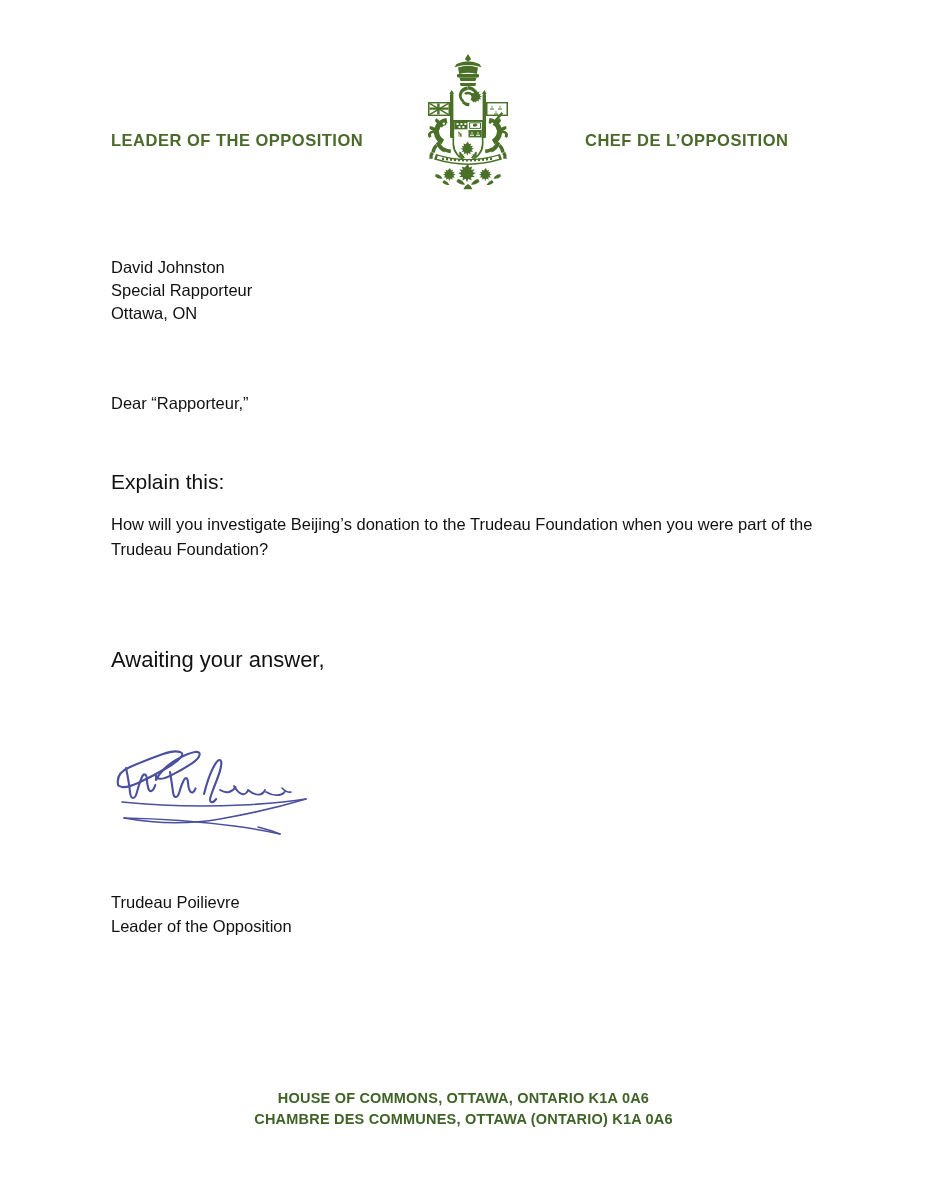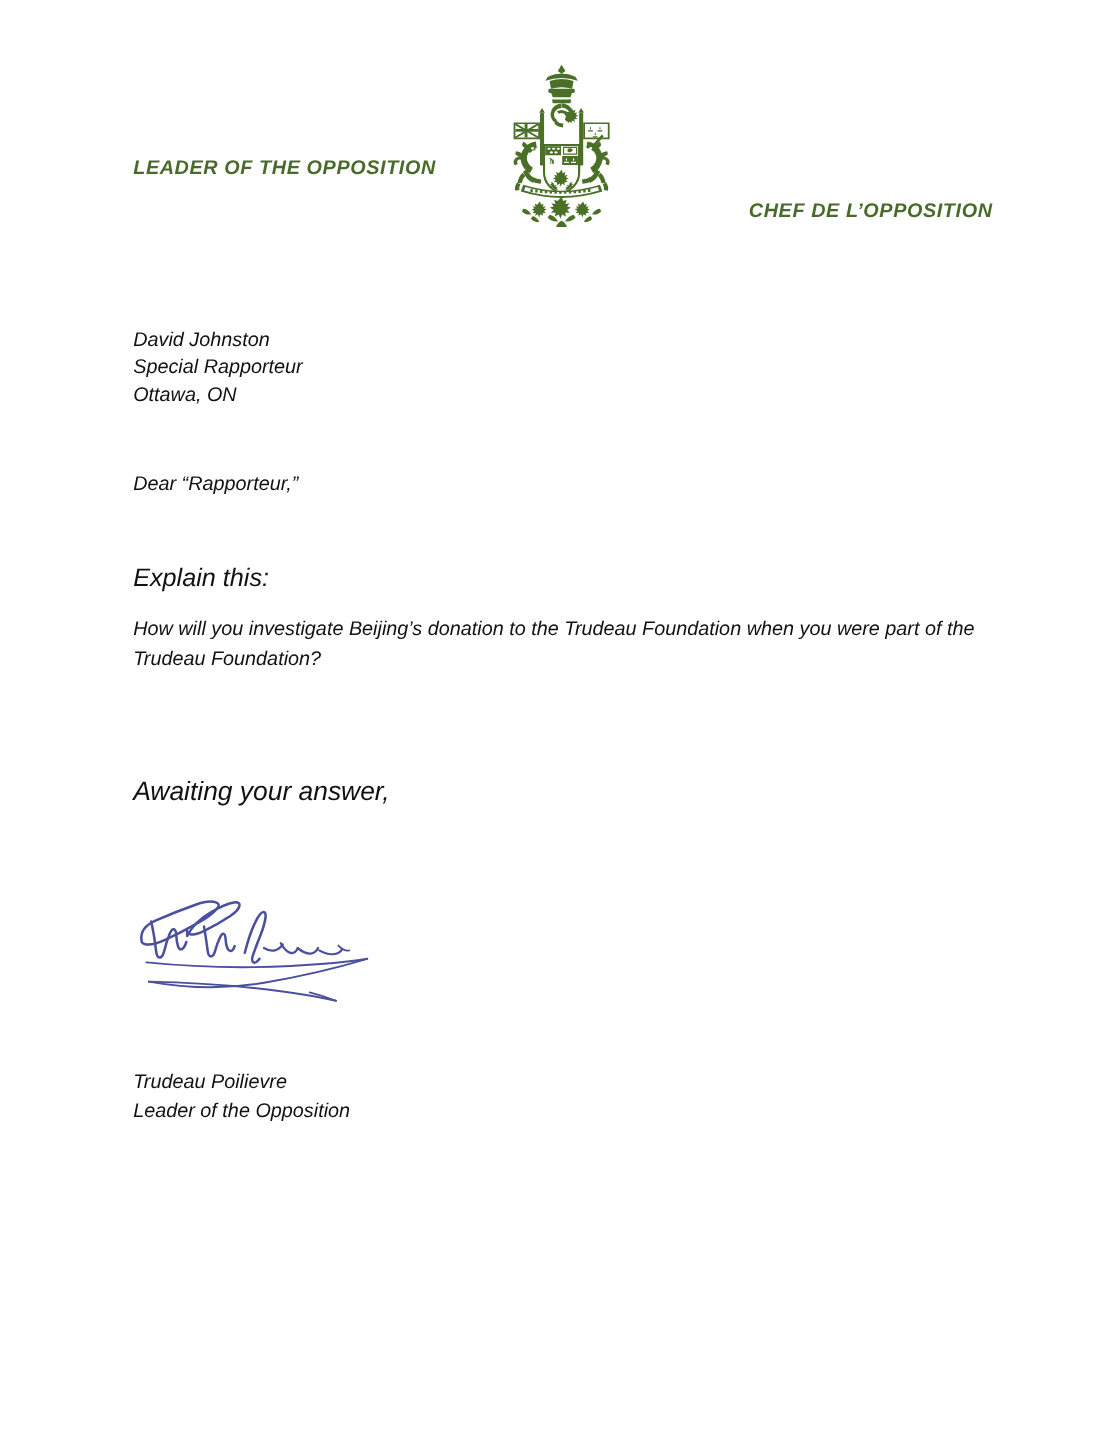--- a/index.html
+++ b/index.html
@@ -13,21 +13,20 @@
     position: relative;
     font-family: "Liberation Sans", sans-serif;
     color: #111111;
     overflow: hidden;
   }
 
   .page {
     position: absolute;
     inset: 0;
     background: #ffffff;
-    font-style: italic;
   }
 
   
   .letterhead {
     position: absolute;
     left: 0;
     top: 0;
     width: 927px;
     height: 205px;
   }
@@ -36,42 +35,42 @@
     position: absolute;
     top: 131px;
     font-family: "Liberation Sans", sans-serif;
     font-weight: bold;
     font-size: 16.5px;
     letter-spacing: 0.5px;
     color: #4a6a2b;
     white-space: nowrap;
   }
   .lh-title-left  { left: 111px; }
-  .lh-title-right { left: 624px; margin-top: 36px; }
+  .lh-title-right { left: 585px; }
 
   .crest {
     position: absolute;
     left: 406px;
     top: 48px;
     width: 124px;
     height: 148px;
   }
   .crest svg { display: block; width: 124px; height: 148px; }
 
   
   .body-block {
     position: absolute;
     left: 111px;
     top: 0;
     width: 712px;
   }
 
   .addressee {
     position: absolute;
-    top: 272px;
+    top: 256px;
     left: 0;
     width: 712px;
     font-size: 16.5px;
     line-height: 23px;
     color: #111111;
   }
   .addressee div { white-space: nowrap; }
 
   .salutation {
     position: absolute;
@@ -335,14 +334,18 @@
         <path d="M14 74 q60 6 120 3 40-2 64-6" stroke-width="1.6"></path>
 
         <path d="M198 71 q-40 12-86 20 -46 8-96 -1" stroke-width="1.6"></path>
 
         <path d="M16 90 q56 1 110 8 26 3.4 46 8" stroke-width="1.6"></path>
         <path d="M172 106 q-10-4-22-7" stroke-width="1.4"></path>
       </g>
     </svg>
   </div>
 
+  <div class="footer">
+    <div>HOUSE OF COMMONS, OTTAWA, ONTARIO K1A 0A6</div>
+    <div>CHAMBRE DES COMMUNES, OTTAWA (ONTARIO) K1A 0A6</div>
+  </div>
 
 </div>
 
 </body></html>

